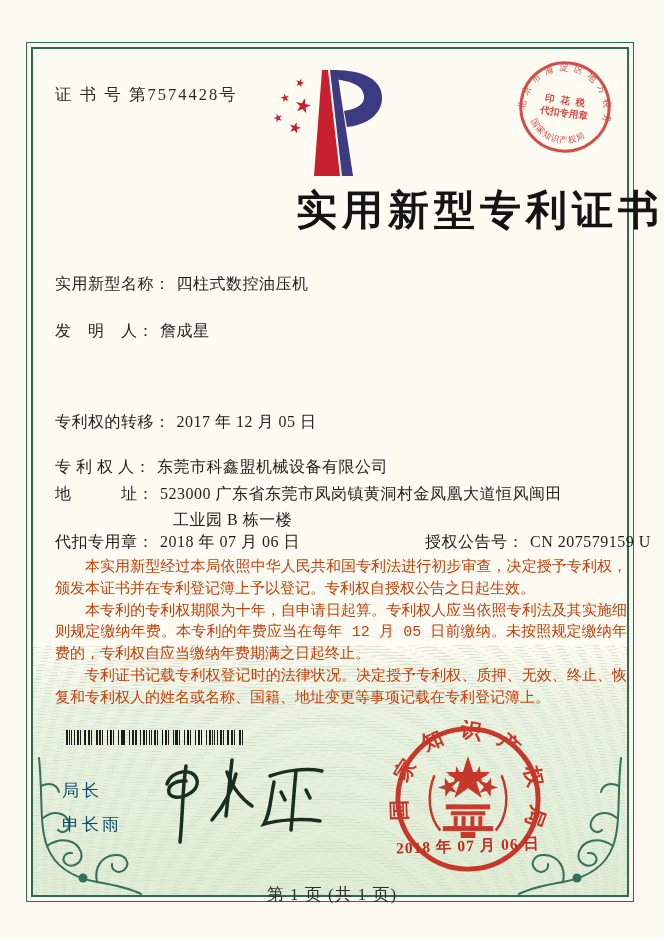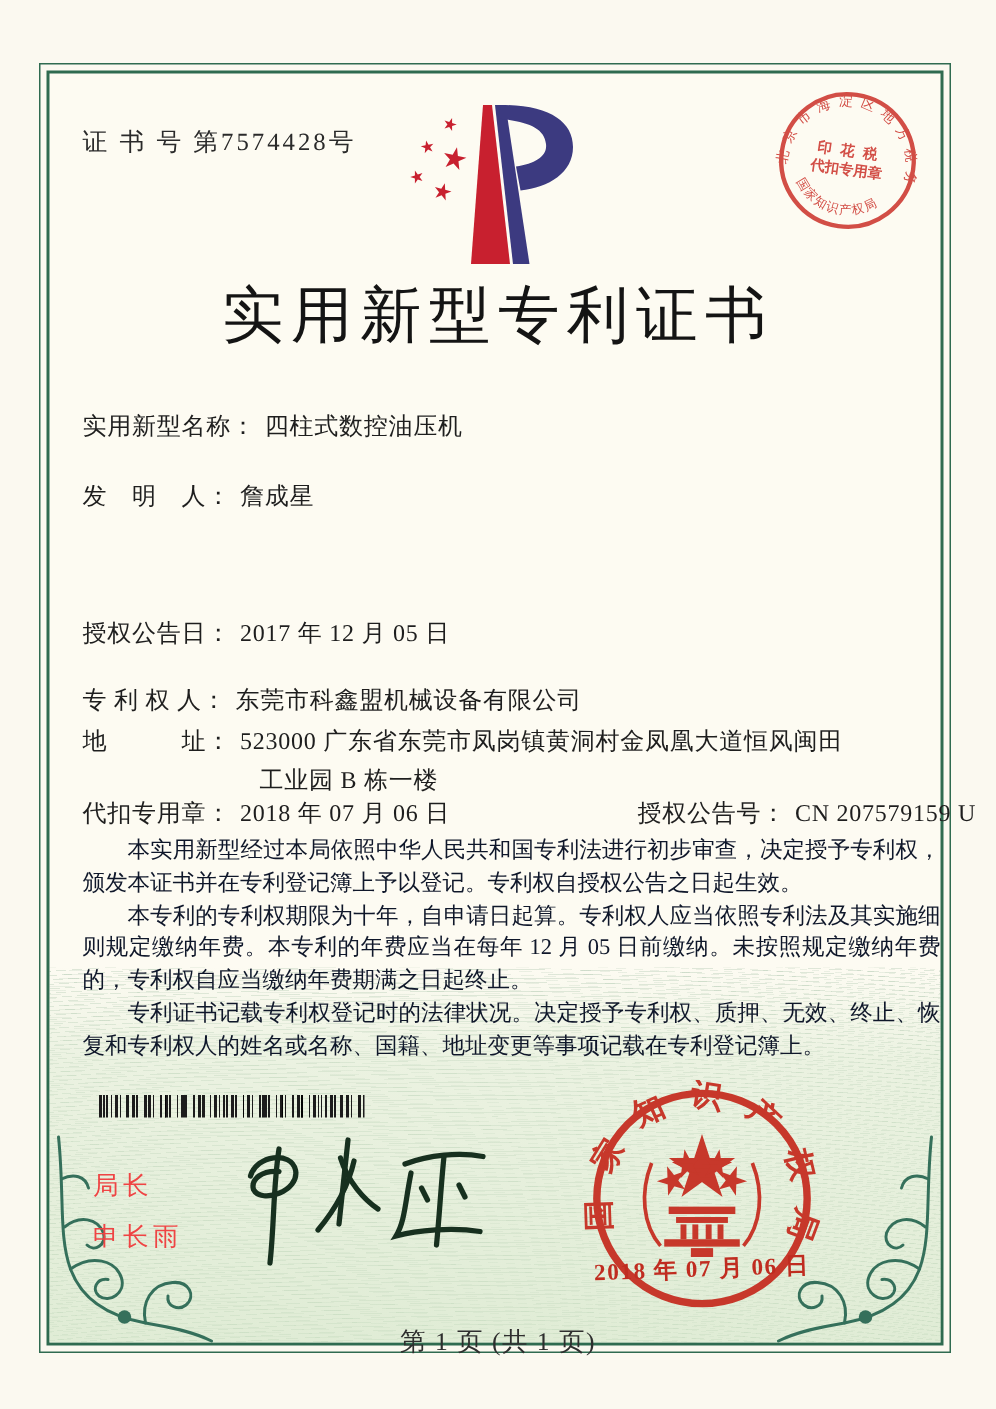--- a/index.html
+++ b/index.html
@@ -28,40 +28,40 @@
       repeating-radial-gradient(160% 140% at 20% 250%, rgba(72,130,88,.10) 0 1px, rgba(0,0,0,0) 1px 7px);
   }
   .cert-no{
     position:absolute;left:55px;top:84px;
     font-size:16.5px;letter-spacing:2px;color:#2a2a2a;
   }
   .logo{position:absolute;left:270px;top:66px;width:122px;height:114px;}
   .tax-stamp{position:absolute;left:515px;top:57px;width:100px;height:100px;transform:rotate(8deg);opacity:.92;}
   .title{
     position:absolute;left:0;top:183px;width:100%;
-    text-align:center;font-size:41px;font-weight:400;
+    text-align:right;font-size:41px;font-weight:700;
     letter-spacing:5px;color:#141414;
   }
   .field{position:absolute;left:55px;font-size:16px;color:#1e1e1e;letter-spacing:.5px;white-space:nowrap;}
   .field .val{margin-left:6px;}
   .addr2{display:block;margin-left:118px;margin-top:5px;}
   .grant-right{position:absolute;left:370px;top:0;}
   .body-text{
     position:absolute;left:55px;top:557px;width:572px;
-    font-size:15px;line-height:21.8px;text-align:justify;color:#0f172a;
+    font-size:15px;line-height:21.8px;text-align:justify;color:#c2410c;font-family:Liberation Mono, monospace;
   }
   .body-text p{margin:0;text-indent:2em;}
   .barcode{
     position:absolute;left:66px;top:730px;width:177px;height:15px;
     background:
       repeating-linear-gradient(90deg,#1c1c1c 0 2px,transparent 2px 3px,#1c1c1c 3px 4px,transparent 4px 8px,#1c1c1c 8px 9px,transparent 9px 11px),
       repeating-linear-gradient(90deg,transparent 0 5px,#1c1c1c 5px 6px,transparent 6px 13px);
     background-blend-mode:multiply;
   }
-  .director{position:absolute;left:62px;top:779px;font-size:17px;color:#ef4444;letter-spacing:3px;font-family:"Liberation Sans","DejaVu Sans",sans-serif;}
+  .director{position:absolute;left:62px;top:779px;font-size:17px;color:#0c4a6e;letter-spacing:3px;font-family:"Liberation Sans","DejaVu Sans",sans-serif;}
   .director div{margin-bottom:11px;}
   .signature{position:absolute;left:150px;top:750px;width:198px;height:106px;}
   .seal{position:absolute;left:389px;top:720px;width:158px;height:158px;opacity:.95;}
   .seal-date{
     position:absolute;left:396px;top:836px;
     font-size:15.5px;font-weight:700;color:#c02c20;letter-spacing:1px;
     transform:rotate(-2deg);white-space:nowrap;
   }
   .footer{
     position:absolute;left:0;top:883px;width:100%;text-align:center;
@@ -136,21 +136,21 @@
 
   <div class="title">实用新型专利证书</div>
 
   <div class="field" style="top:274px">
     <span>实用新型名称：</span><span class="val">四柱式数控油压机</span>
   </div>
   <div class="field" style="top:321px">
     <span>发　明　人：</span><span class="val">詹成星</span>
   </div>
   <div class="field" style="top:412px">
-    <span>授权公告日：</span><span class="val">2017 年 12 月 05 日</span>
+    <span>专利权的转移：</span><span class="val">2017 年 12 月 05 日</span>
   </div>
   <div class="field" style="top:457px">
     <span>专 利 权 人：</span><span class="val">东莞市科鑫盟机械设备有限公司</span>
   </div>
   <div class="field" style="top:484px">
     <span>地　　　址：</span><span class="val">523000 广东省东莞市凤岗镇黄洞村金凤凰大道恒风闽田</span>
     <span class="addr2">工业园 B 栋一楼</span>
   </div>
   <div class="field" style="top:532px;width:572px">
     <span>代扣专用章：</span><span class="val">2018 年 07 月 06 日</span>

